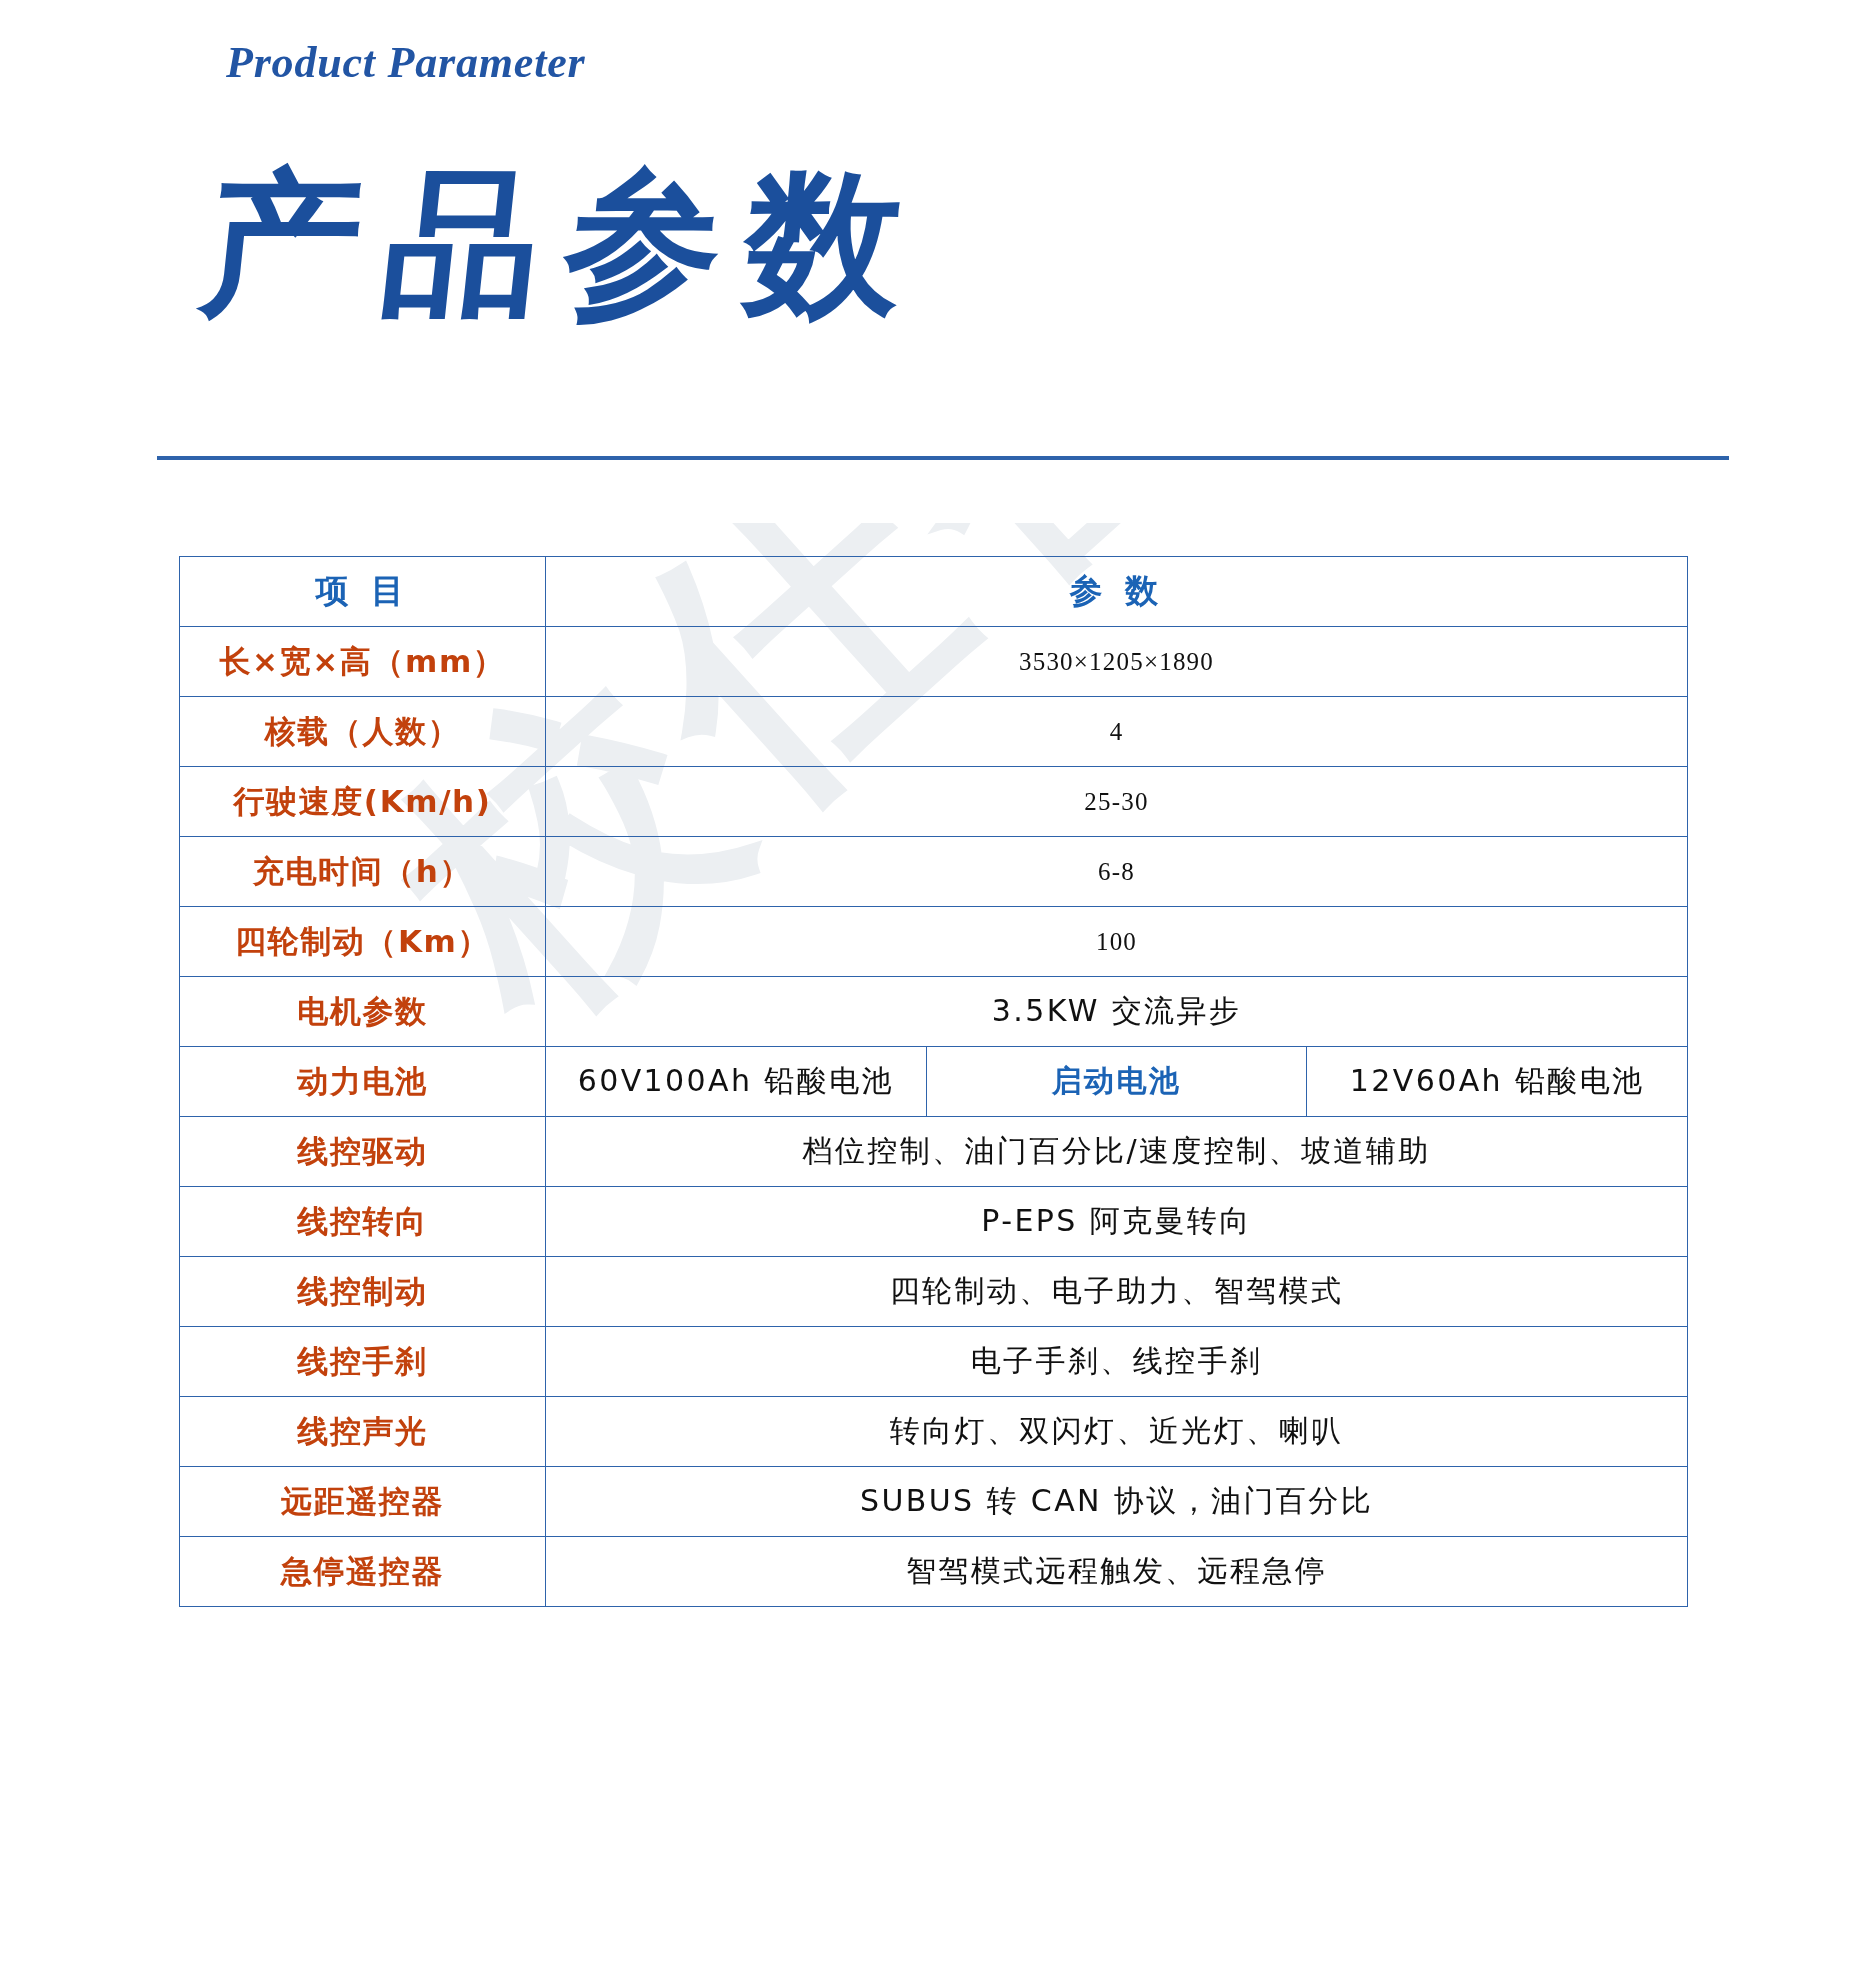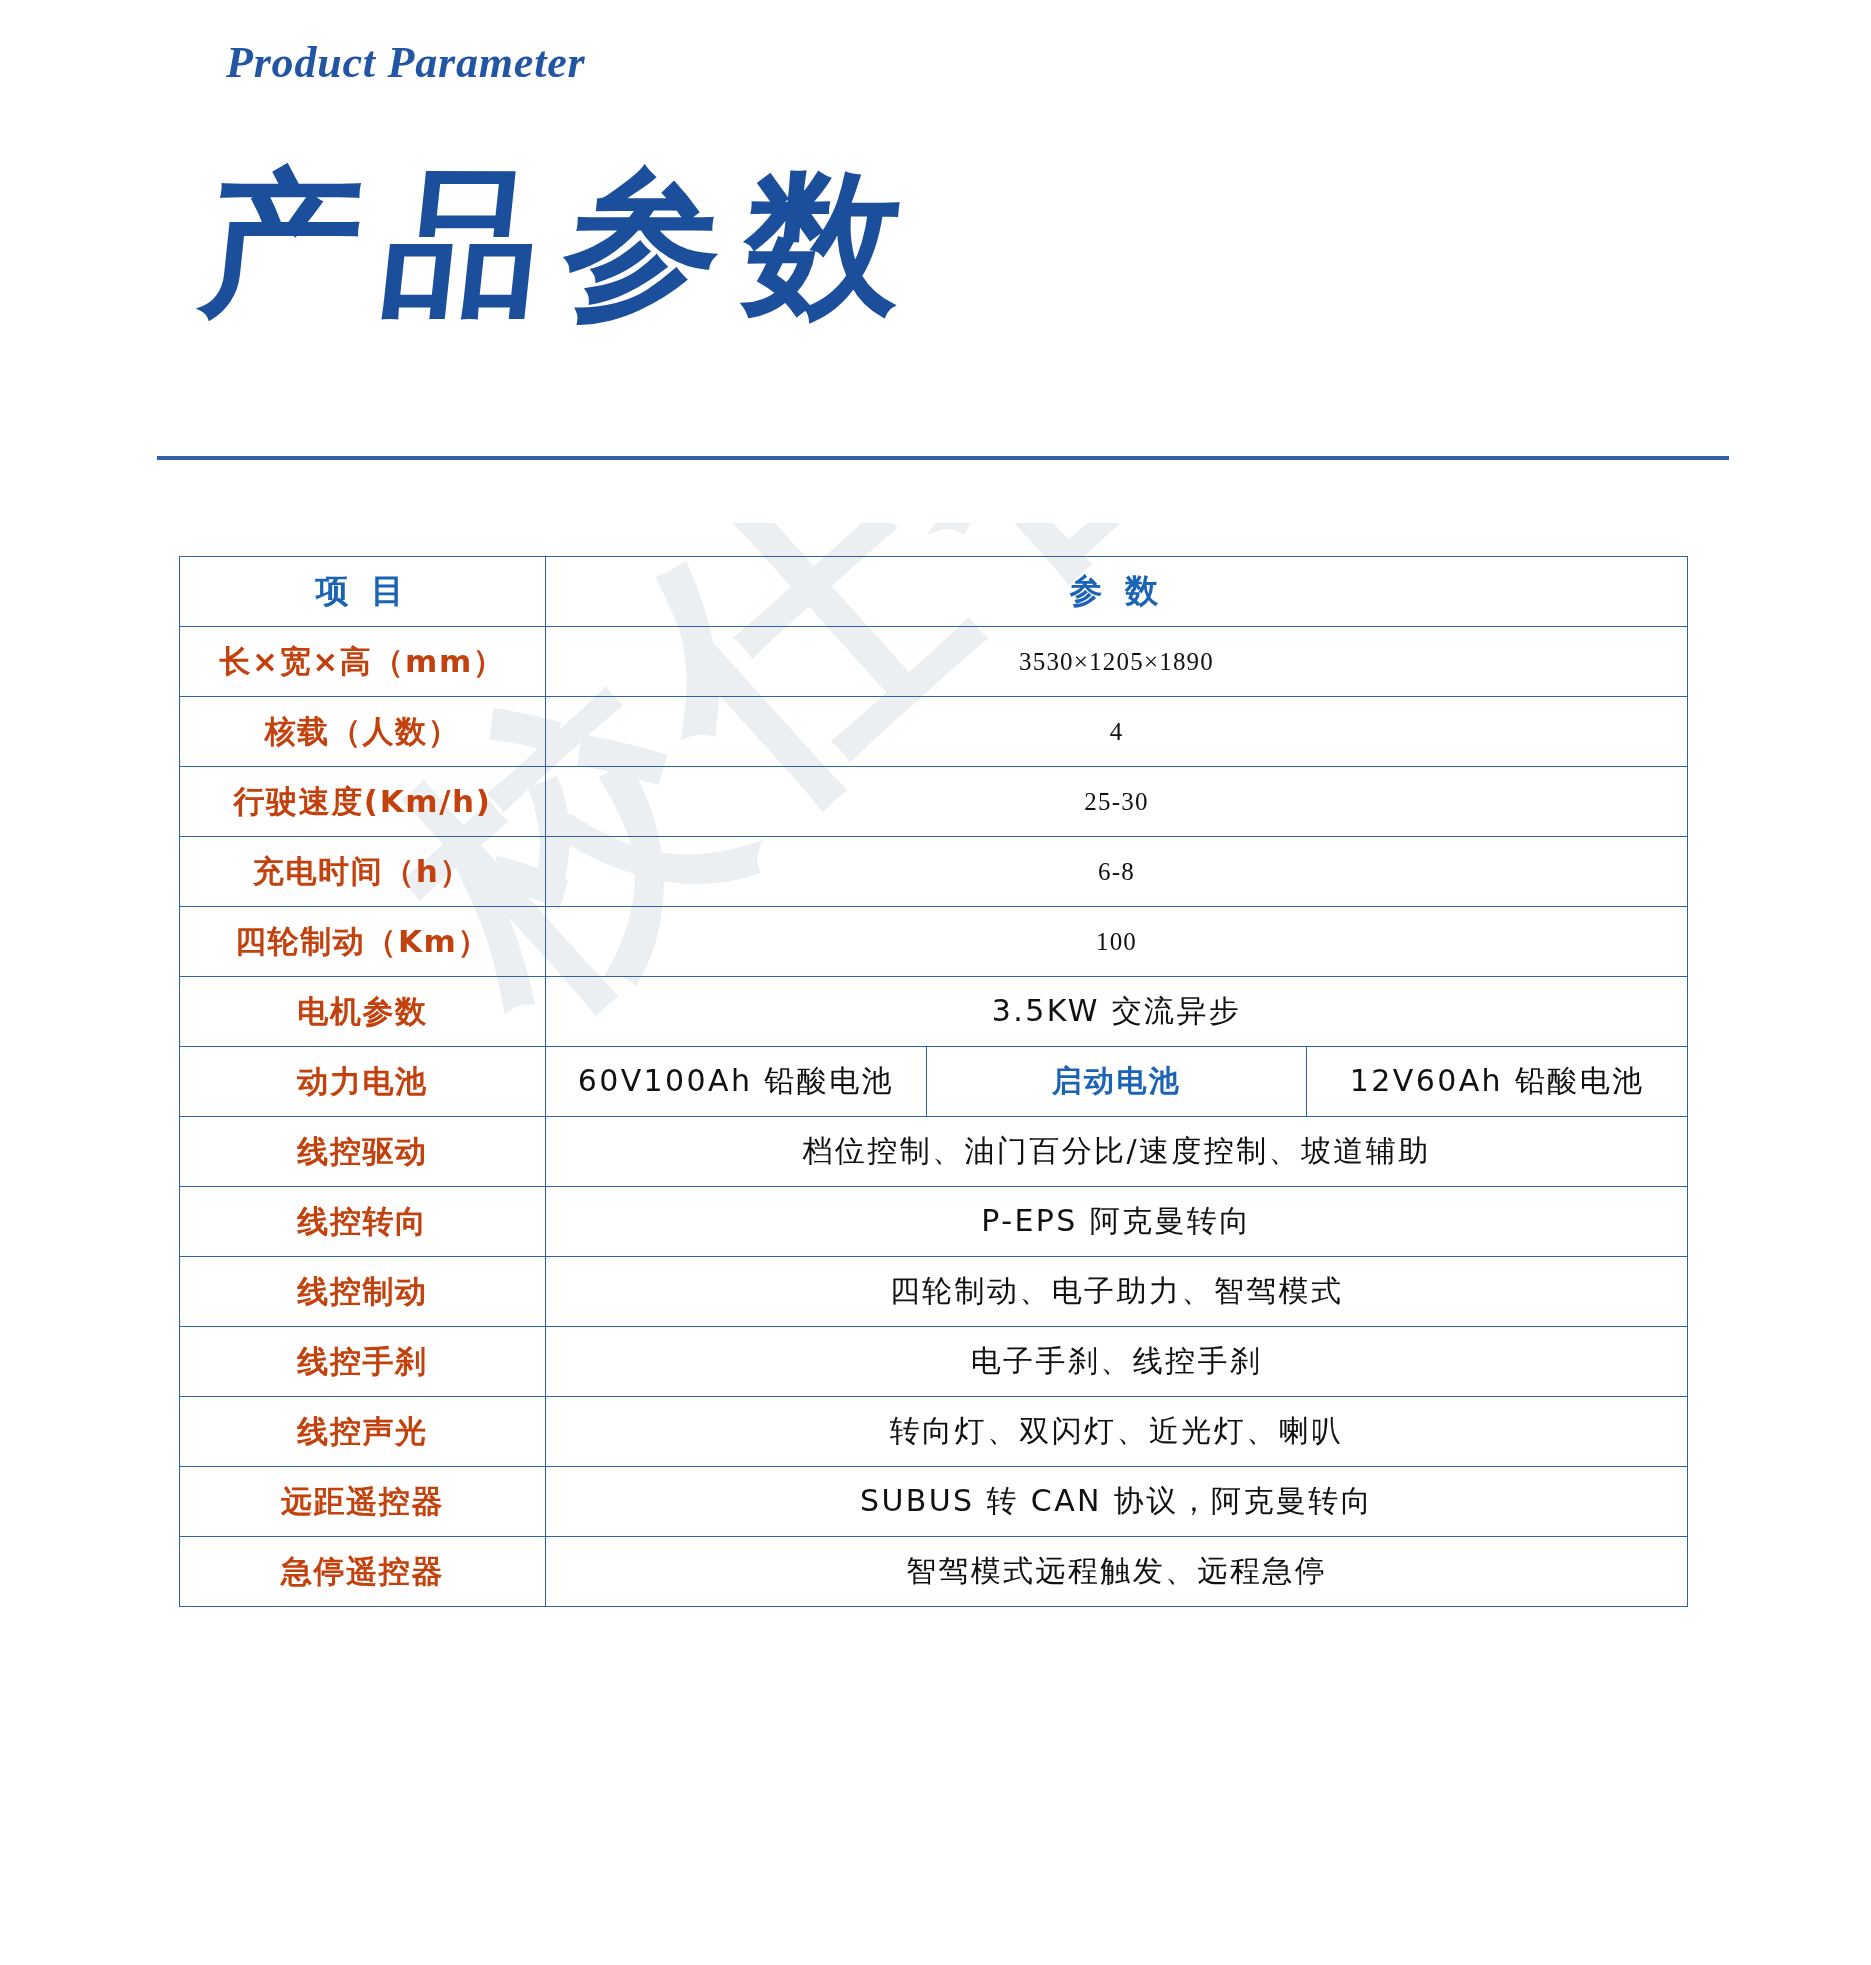--- a/index.html
+++ b/index.html
@@ -223,21 +223,21 @@
           <td class="val-cell cjk" colspan="3">电子手刹、线控手刹</td>
         </tr>
 
         <tr>
           <td class="col-item item-cell">线控声光</td>
           <td class="val-cell cjk" colspan="3">转向灯、双闪灯、近光灯、喇叭</td>
         </tr>
 
         <tr>
           <td class="col-item item-cell">远距遥控器</td>
-          <td class="val-cell cjk" colspan="3">SUBUS 转 CAN 协议，阿克曼转向</td>
+          <td class="val-cell cjk" colspan="3">SUBUS 转 CAN 协议，油门百分比</td>
         </tr>
 
         <tr>
           <td class="col-item item-cell">急停遥控器</td>
           <td class="val-cell cjk" colspan="3">智驾模式远程触发、远程急停</td>
         </tr>
       </tbody>
     </table>
   </div>
 

